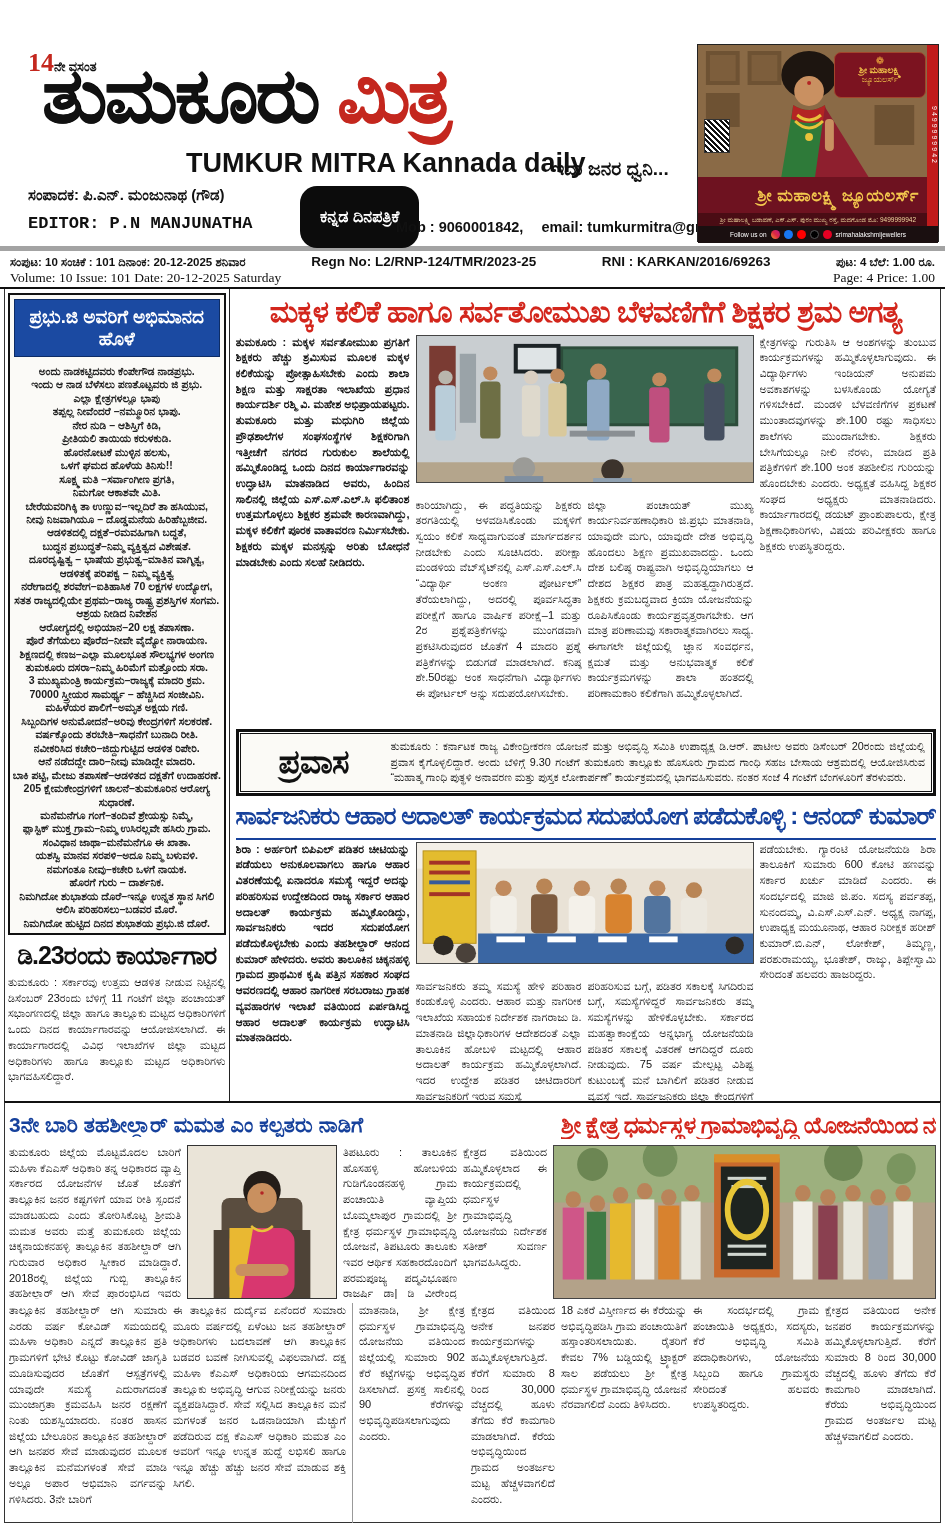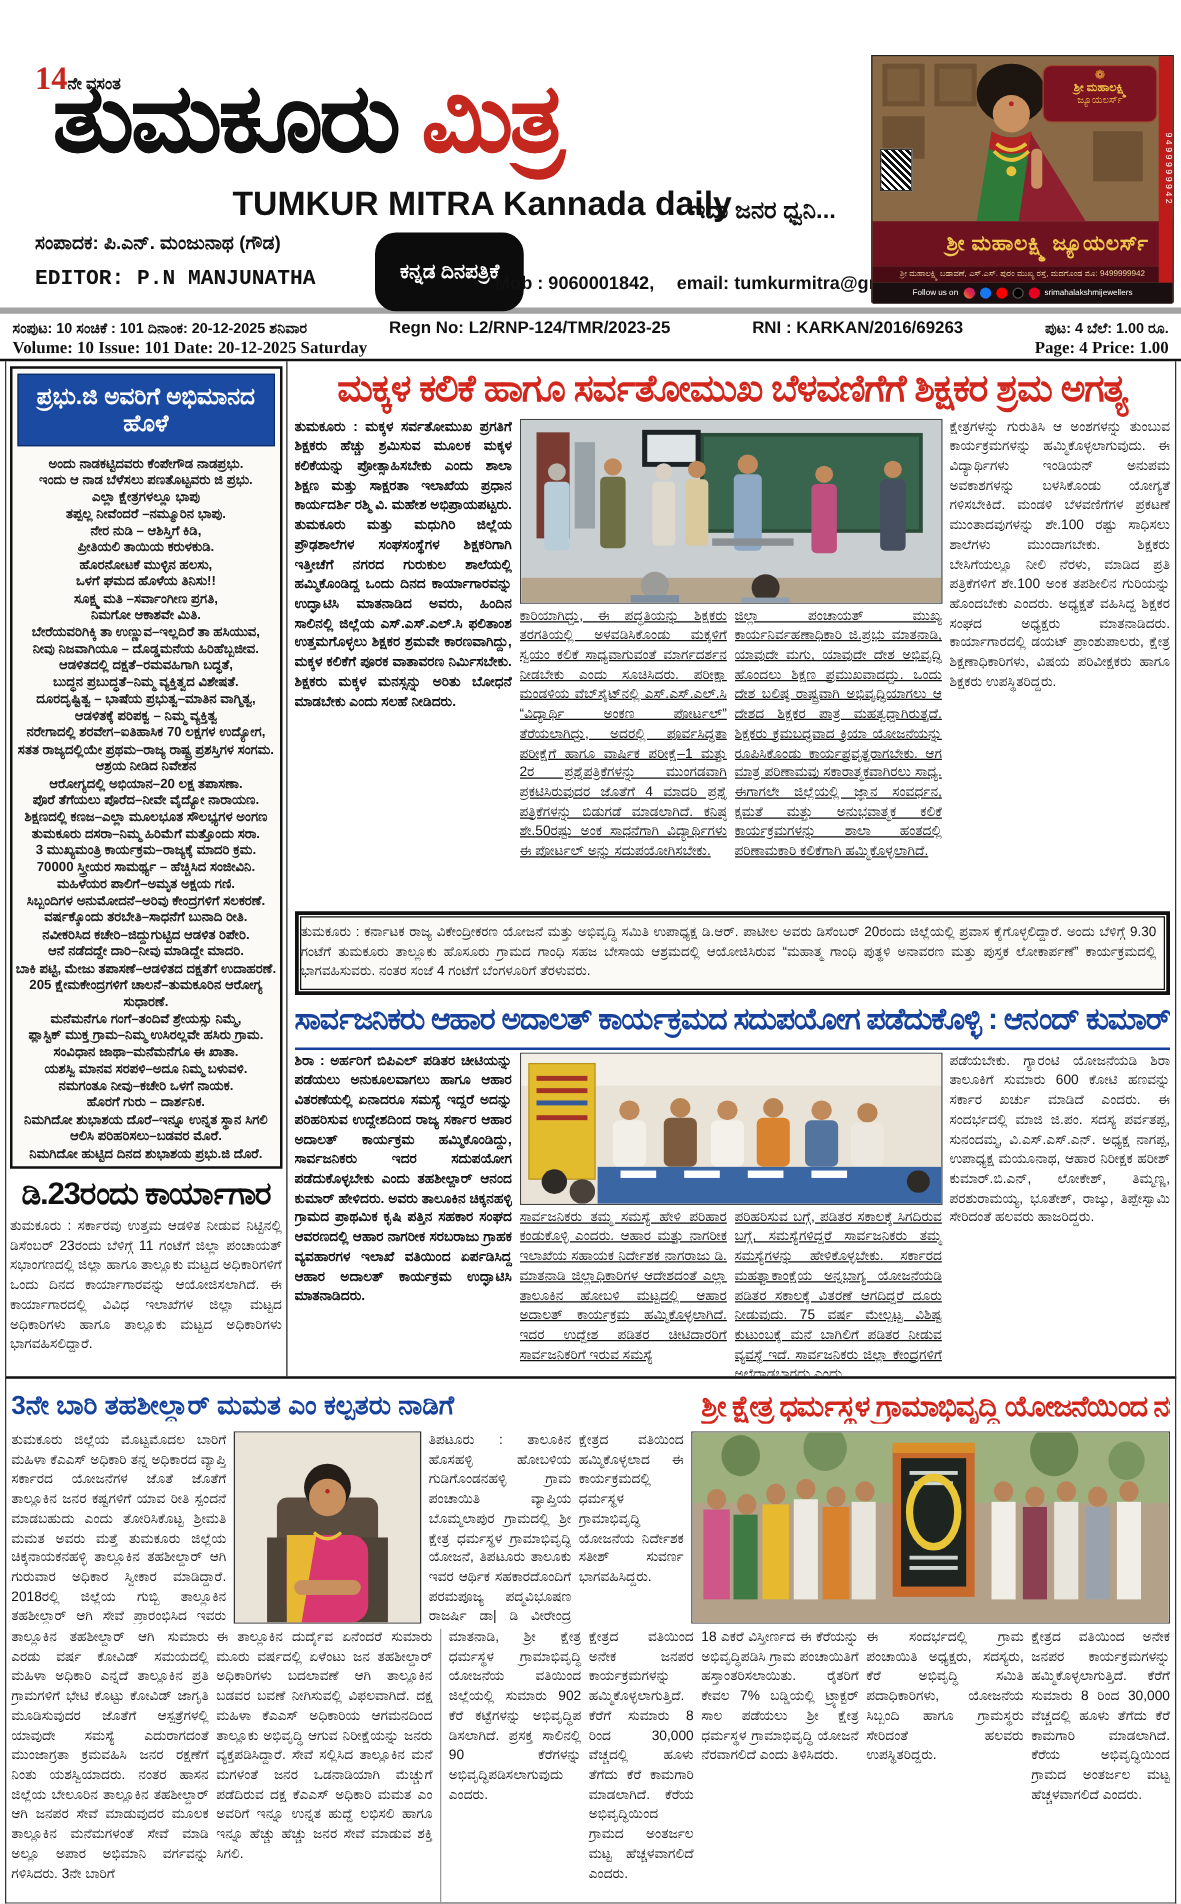--- a/index.html
+++ b/index.html
@@ -43,21 +43,21 @@
   .sic { width:9px; height:9px; border-radius:50%; display:inline-block; }
   .sic.ig { background:linear-gradient(45deg,#f09433,#dc2743,#bc1888); }
   .sic.fb { background:#1877F2; } .sic.yt { background:#FF0000; }
   .sic.tw { background:#000; border:1px solid #555; } .sic.pin { background:#E60023; }
   .ad-side { position:absolute; right:0; top:0; width:11px; height:181px; background:#c01b1b; color:#fff;
     writing-mode:vertical-rl; font-size:7px; letter-spacing:2px; text-align:center; }
   
   .infobar { height:43px; border-top:5px solid #a3a3a3; border-bottom:2px solid #111; padding:3px 10px 2px 10px; }
   .ib1 { display:flex; justify-content:space-between; align-items:baseline; font-size:11.5px; font-weight:bold; }
   .ib1 .big { font-size:13.5px; }
-  .ib2 { display:flex; justify-content:space-between; font-family:"Liberation Serif",serif; font-weight:bold; font-size:13.5px; margin-top:1px; }
+  .ib2 { display:flex; justify-content:space-between; font-family:"Liberation Serif",serif; font-weight:normal; font-size:13.5px; margin-top:1px; }
   
   .content { padding:0 4px; }
   .row-main { display:flex; height:812px; border-left:1px solid #333; border-right:1px solid #333; }
   .col-left { width:240px; padding:4px 3px 0 3px; }
   .col-right { flex:1; border-left:1.5px solid #222; padding:2px 4px 0 6px; display:flex; flex-direction:column; }
   
   .tribute-box { border:2px solid #111; height:642px; background:#fbfaf7; overflow:hidden; }
   .tribute-head { margin:4px; background:#1b4aa2; border:1px solid #0d2c66; color:#fff; text-align:center;
     font-size:18.5px; font-weight:bold; padding:6px 2px; }
   .poem { padding:4px 2px 0 2px; }
@@ -72,21 +72,21 @@
   .adalat-head { color:#16419c; font-size:24px; font-weight:900; text-align:center; height:42px; line-height:36px;
     border-bottom:2px solid #16419c; white-space:nowrap; overflow:hidden; letter-spacing:-1px; }
   
   .art { display:flex; gap:6px; overflow:hidden; }
   .art1 { height:396px; } .art2 { height:262px; margin-top:2px; }
   .tcol { font-size:11px; line-height:1.43; text-align:justify; overflow:hidden; }
   .a-c1 { width:174px;font-weight:bold; } .a-c4 { flex:1; }
   .a-mid { width:338px; display:flex; flex-direction:column; }
   .a-mid .photo { width:100%; border:1px solid #444; }
   .art1 .photo { height:148px; } .art2 .photo { height:122px; }
-  .midcols { display:flex; gap:6px; flex:1; margin-top:3px; overflow:hidden;text-decoration:underline; }
+  .midcols { display:flex; gap:6px; flex:1; margin-top:15px; overflow:hidden; }
   .midcols .tcol { flex:1; }
   
   .pravasa { height:68px; border:3px solid #111; box-shadow: inset 0 0 0 1px #fff, inset 0 0 0 2px #111;
     display:flex; align-items:center; margin:2px 0; background:#fbfaf6; }
   .pravasa .label { width:150px; text-align:center; font-size:33px; font-weight:900; letter-spacing:-1px; }
   .pravasa .tcol { flex:1; padding:4px 8px 4px 2px; font-size:10.8px; }
   
   .row-bottom { height:422px; border:1px solid #333; border-top:2px solid #111; padding:2px 4px; }
   .bhead { display:flex; height:40px; align-items:center; }
   .bh-left { width:552px; color:#16419c; font-size:21px; font-weight:900; white-space:nowrap; overflow:hidden; }
@@ -274,20 +274,21 @@
             </svg>
             <div class="midcols">
               <div class="tcol">ಕಾರಿಯಾಗಿದ್ದು, ಈ ಪದ್ಧತಿಯನ್ನು ಶಿಕ್ಷಕರು ತರಗತಿಯಲ್ಲಿ ಅಳವಡಿಸಿಕೊಂಡು ಮಕ್ಕಳಿಗೆ ಸ್ವಯಂ ಕಲಿಕೆ ಸಾಧ್ಯವಾಗುವಂತೆ ಮಾರ್ಗದರ್ಶನ ನೀಡಬೇಕು ಎಂದು ಸೂಚಿಸಿದರು. ಪರೀಕ್ಷಾ ಮಂಡಳಿಯ ವೆಬ್‌ಸೈಟ್‌ನಲ್ಲಿ ಎಸ್.ಎಸ್.ಎಲ್.ಸಿ “ವಿದ್ಯಾರ್ಥಿ ಅಂಕಣ ಪೋರ್ಟಲ್” ತೆರೆಯಲಾಗಿದ್ದು, ಅದರಲ್ಲಿ ಪೂರ್ವಸಿದ್ಧತಾ ಪರೀಕ್ಷೆಗೆ ಹಾಗೂ ವಾರ್ಷಿಕ ಪರೀಕ್ಷೆ–1 ಮತ್ತು 2ರ ಪ್ರಶ್ನೆಪತ್ರಿಕೆಗಳನ್ನು ಮುಂಗಡವಾಗಿ ಪ್ರಕಟಿಸಿರುವುದರ ಜೊತೆಗೆ 4 ಮಾದರಿ ಪ್ರಶ್ನೆ ಪತ್ರಿಕೆಗಳನ್ನು ಬಿಡುಗಡೆ ಮಾಡಲಾಗಿದೆ. ಕನಿಷ್ಠ ಶೇ.50ರಷ್ಟು ಅಂಕ ಸಾಧನೆಗಾಗಿ ವಿದ್ಯಾರ್ಥಿಗಳು ಈ ಪೋರ್ಟಲ್ ಅನ್ನು ಸದುಪಯೋಗಿಸಬೇಕು.</div>
               <div class="tcol">ಜಿಲ್ಲಾ ಪಂಚಾಯತ್ ಮುಖ್ಯ ಕಾರ್ಯನಿರ್ವಹಣಾಧಿಕಾರಿ ಜಿ.ಪ್ರಭು ಮಾತನಾಡಿ, ಯಾವುದೇ ಮಗು, ಯಾವುದೇ ದೇಶ ಅಭಿವೃದ್ಧಿ ಹೊಂದಲು ಶಿಕ್ಷಣ ಪ್ರಮುಖವಾದದ್ದು. ಒಂದು ದೇಶ ಬಲಿಷ್ಠ ರಾಷ್ಟ್ರವಾಗಿ ಅಭಿವೃದ್ಧಿಯಾಗಲು ಆ ದೇಶದ ಶಿಕ್ಷಕರ ಪಾತ್ರ ಮಹತ್ವದ್ದಾಗಿರುತ್ತದೆ. ಶಿಕ್ಷಕರು ಕ್ರಮಬದ್ಧವಾದ ಕ್ರಿಯಾ ಯೋಜನೆಯನ್ನು ರೂಪಿಸಿಕೊಂಡು ಕಾರ್ಯಪ್ರವೃತ್ತರಾಗಬೇಕು. ಆಗ ಮಾತ್ರ ಪರಿಣಾಮವು ಸಕಾರಾತ್ಮಕವಾಗಿರಲು ಸಾಧ್ಯ. ಈಗಾಗಲೇ ಜಿಲ್ಲೆಯಲ್ಲಿ ಜ್ಞಾನ ಸಂವರ್ಧನ, ಕ್ಷಮತೆ ಮತ್ತು ಅನುಭವಾತ್ಮಕ ಕಲಿಕೆ ಕಾರ್ಯಕ್ರಮಗಳನ್ನು ಶಾಲಾ ಹಂತದಲ್ಲಿ ಪರಿಣಾಮಕಾರಿ ಕಲಿಕೆಗಾಗಿ ಹಮ್ಮಿಕೊಳ್ಳಲಾಗಿದೆ.</div>
             </div>
           </div>
           <div class="tcol a-c4">ಕ್ಷೇತ್ರಗಳನ್ನು ಗುರುತಿಸಿ ಆ ಅಂಶಗಳನ್ನು ತುಂಬುವ ಕಾರ್ಯಕ್ರಮಗಳನ್ನು ಹಮ್ಮಿಕೊಳ್ಳಲಾಗುವುದು. ಈ ವಿದ್ಯಾರ್ಥಿಗಳು ಇಂಡಿಯನ್ ಅನುಪಮ ಅವಕಾಶಗಳನ್ನು ಬಳಸಿಕೊಂಡು ಯೋಗ್ಯತೆ ಗಳಿಸಬೇಕಿದೆ. ಮಂಡಳಿ ಬೆಳವಣಿಗೆಗಳ ಪ್ರಕಟಣೆ ಮುಂತಾದವುಗಳನ್ನು ಶೇ.100 ರಷ್ಟು ಸಾಧಿಸಲು ಶಾಲೆಗಳು ಮುಂದಾಗಬೇಕು. ಶಿಕ್ಷಕರು ಬೇಸಿಗೆಯಲ್ಲೂ ನೀಲಿ ನೆರಳು, ಮಾಡಿದ ಪ್ರತಿ ಪತ್ರಿಕೆಗಳಿಗೆ ಶೇ.100 ಅಂಕ ತಪಶೀಲಿನ ಗುರಿಯನ್ನು ಹೊಂದಬೇಕು ಎಂದರು. ಅಧ್ಯಕ್ಷತೆ ವಹಿಸಿದ್ದ ಶಿಕ್ಷಕರ ಸಂಘದ ಅಧ್ಯಕ್ಷರು ಮಾತನಾಡಿದರು. ಕಾರ್ಯಾಗಾರದಲ್ಲಿ ಡಯಟ್ ಪ್ರಾಂಶುಪಾಲರು, ಕ್ಷೇತ್ರ ಶಿಕ್ಷಣಾಧಿಕಾರಿಗಳು, ವಿಷಯ ಪರಿವೀಕ್ಷಕರು ಹಾಗೂ ಶಿಕ್ಷಕರು ಉಪಸ್ಥಿತರಿದ್ದರು.</div>
         </div>
 
         <div class="pravasa">
+          <div class="label">ಪ್ರವಾಸ</div>
           <div class="tcol">ತುಮಕೂರು : ಕರ್ನಾಟಕ ರಾಜ್ಯ ವಿಕೇಂದ್ರೀಕರಣ ಯೋಜನೆ ಮತ್ತು ಅಭಿವೃದ್ಧಿ ಸಮಿತಿ ಉಪಾಧ್ಯಕ್ಷ ಡಿ.ಆರ್. ಪಾಟೀಲ ಅವರು ಡಿಸೆಂಬರ್ 20ರಂದು ಜಿಲ್ಲೆಯಲ್ಲಿ ಪ್ರವಾಸ ಕೈಗೊಳ್ಳಲಿದ್ದಾರೆ. ಅಂದು ಬೆಳಿಗ್ಗೆ 9.30 ಗಂಟೆಗೆ ತುಮಕೂರು ತಾಲ್ಲೂಕು ಹೊಸೂರು ಗ್ರಾಮದ ಗಾಂಧಿ ಸಹಜ ಬೇಸಾಯ ಆಶ್ರಮದಲ್ಲಿ ಆಯೋಜಿಸಿರುವ “ಮಹಾತ್ಮ ಗಾಂಧಿ ಪುತ್ಥಳಿ ಅನಾವರಣ ಮತ್ತು ಪುಸ್ತಕ ಲೋಕಾರ್ಪಣೆ” ಕಾರ್ಯಕ್ರಮದಲ್ಲಿ ಭಾಗವಹಿಸುವರು. ನಂತರ ಸಂಜೆ 4 ಗಂಟೆಗೆ ಬೆಂಗಳೂರಿಗೆ ತೆರಳುವರು.</div>
         </div>
 
         <div class="adalat-head">ಸಾರ್ವಜನಿಕರು ಆಹಾರ ಅದಾಲತ್ ಕಾರ್ಯಕ್ರಮದ ಸದುಪಯೋಗ ಪಡೆದುಕೊಳ್ಳಿ : ಆನಂದ್ ಕುಮಾರ್</div>
 
         <div class="art art2">
           <div class="tcol a-c1">ಶಿರಾ : ಅರ್ಹರಿಗೆ ಬಿಪಿಎಲ್ ಪಡಿತರ ಚೀಟಿಯನ್ನು ಪಡೆಯಲು ಅನುಕೂಲವಾಗಲು ಹಾಗೂ ಆಹಾರ ವಿತರಣೆಯಲ್ಲಿ ಏನಾದರೂ ಸಮಸ್ಯೆ ಇದ್ದರೆ ಅದನ್ನು ಪರಿಹರಿಸುವ ಉದ್ದೇಶದಿಂದ ರಾಜ್ಯ ಸರ್ಕಾರ ಆಹಾರ ಅದಾಲತ್ ಕಾರ್ಯಕ್ರಮ ಹಮ್ಮಿಕೊಂಡಿದ್ದು, ಸಾರ್ವಜನಿಕರು ಇದರ ಸದುಪಯೋಗ ಪಡೆದುಕೊಳ್ಳಬೇಕು ಎಂದು ತಹಶೀಲ್ದಾರ್ ಆನಂದ ಕುಮಾರ್ ಹೇಳಿದರು. ಅವರು ತಾಲೂಕಿನ ಚಿಕ್ಕನಹಳ್ಳಿ ಗ್ರಾಮದ ಪ್ರಾಥಮಿಕ ಕೃಷಿ ಪತ್ತಿನ ಸಹಕಾರ ಸಂಘದ ಆವರಣದಲ್ಲಿ ಆಹಾರ ನಾಗರೀಕ ಸರಬರಾಜು ಗ್ರಾಹಕ ವ್ಯವಹಾರಗಳ ಇಲಾಖೆ ವತಿಯಿಂದ ಏರ್ಪಡಿಸಿದ್ದ ಆಹಾರ ಅದಾಲತ್ ಕಾರ್ಯಕ್ರಮ ಉದ್ಘಾಟಿಸಿ ಮಾತನಾಡಿದರು.</div>
           <div class="a-mid">
             <svg class="photo" viewBox="0 0 330 122" preserveAspectRatio="none">
               <rect width="330" height="122" fill="#e9e2d6"></rect>

